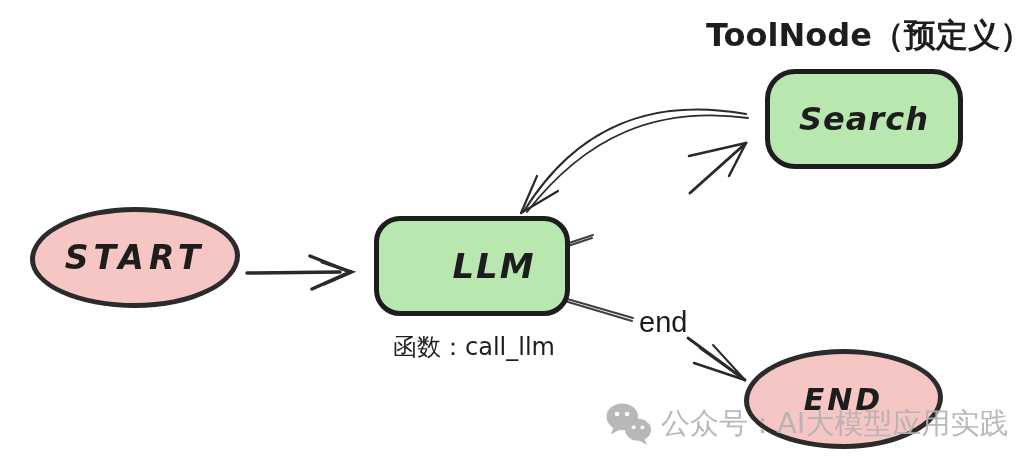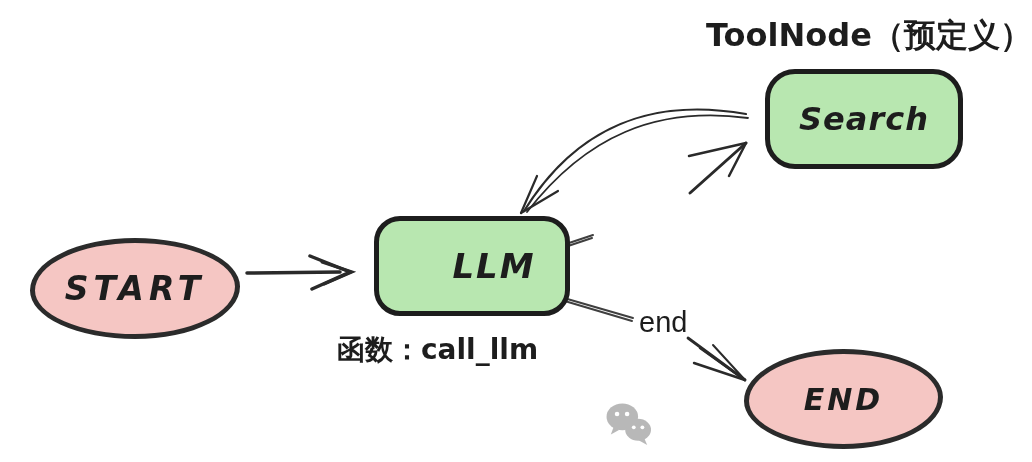--- a/index.html
+++ b/index.html
@@ -13,29 +13,29 @@
   }
   .edges{position:absolute;left:0;top:0;width:1032px;height:462px;z-index:1;}
   .node{
     position:absolute;z-index:2;
     display:flex;align-items:center;justify-content:center;
     box-sizing:border-box;
     font-weight:700;
   }
   .node-ellipse{border:5px solid #2b2b2b;border-radius:50% 50% 50% 50% / 52% 48% 52% 48%;background:#f5c6c3;}
   .node-rect{border:5px solid #1d1d1d;background:#b8e7b0;margin-left:16px;}
-  .node-start{left:30px;top:238px;width:210px;height:101px;font-size:33px;letter-spacing:5px;font-style:italic;}
+  .node-start{left:30px;top:207px;width:210px;height:101px;font-size:33px;letter-spacing:5px;font-style:italic;}
   .node-llm{left:358px;top:216px;width:196px;height:100px;border-radius:26px;font-size:34px;font-style:italic;letter-spacing:2px;padding-left:44px;}
   .node-search{left:749px;top:69px;width:198px;height:100px;border-radius:30px;font-size:32px;font-style:italic;letter-spacing:1px;}
   .node-end{left:744px;top:349px;width:199px;height:100px;font-size:30px;letter-spacing:3px;font-style:italic;}
   .lbl{position:absolute;z-index:3;white-space:nowrap;}
   .lbl-toolnode{left:706px;top:14px;width:306px;text-align:center;font-size:32px;font-weight:700;}
   .lbl-continue{left:592px;top:202px;font-size:29px;font-family:"Liberation Sans", sans-serif;}
   .lbl-end{left:639px;top:306px;font-size:29px;font-family:"Liberation Sans", sans-serif;}
-  .lbl-function{left:337px;top:331px;width:218px;text-align:left;font-size:28px;font-weight:700;}
+  .lbl-function{left:337px;top:331px;width:218px;text-align:right;font-size:24px;font-weight:400;}
   .watermark{
     position:absolute;left:606px;top:402px;z-index:5;
     display:flex;align-items:center;gap:9px;
     color:#b3b3b3;font-size:29px;opacity:.92;
   }
   .wm-icon{width:46px;height:44px;flex:0 0 auto;}
 </style>
 </head>
 <body>
 
@@ -95,15 +95,16 @@
     <svg class="wm-icon" viewBox="0 0 48 46">
       <ellipse cx="17" cy="15.5" rx="16.5" ry="14" fill="#b3b3b3"></ellipse>
       <path d="M8,26 L5,34 L14,29 Z" fill="#b3b3b3"></path>
       <circle cx="11.5" cy="12.5" r="2.4" fill="#ffffff"></circle>
       <circle cx="22" cy="12.5" r="2.4" fill="#ffffff"></circle>
       <ellipse cx="33.5" cy="29" rx="13.5" ry="11.5" fill="#b3b3b3"></ellipse>
       <path d="M40,38 L43,45 L34,40 Z" fill="#b3b3b3"></path>
       <circle cx="29" cy="26.5" r="2" fill="#ffffff"></circle>
       <circle cx="38" cy="26.5" r="2" fill="#ffffff"></circle>
     </svg>
+    <span>公众号：AI大模型应用实践</span>
   </div>
 
 </div>
 
 </body></html>

